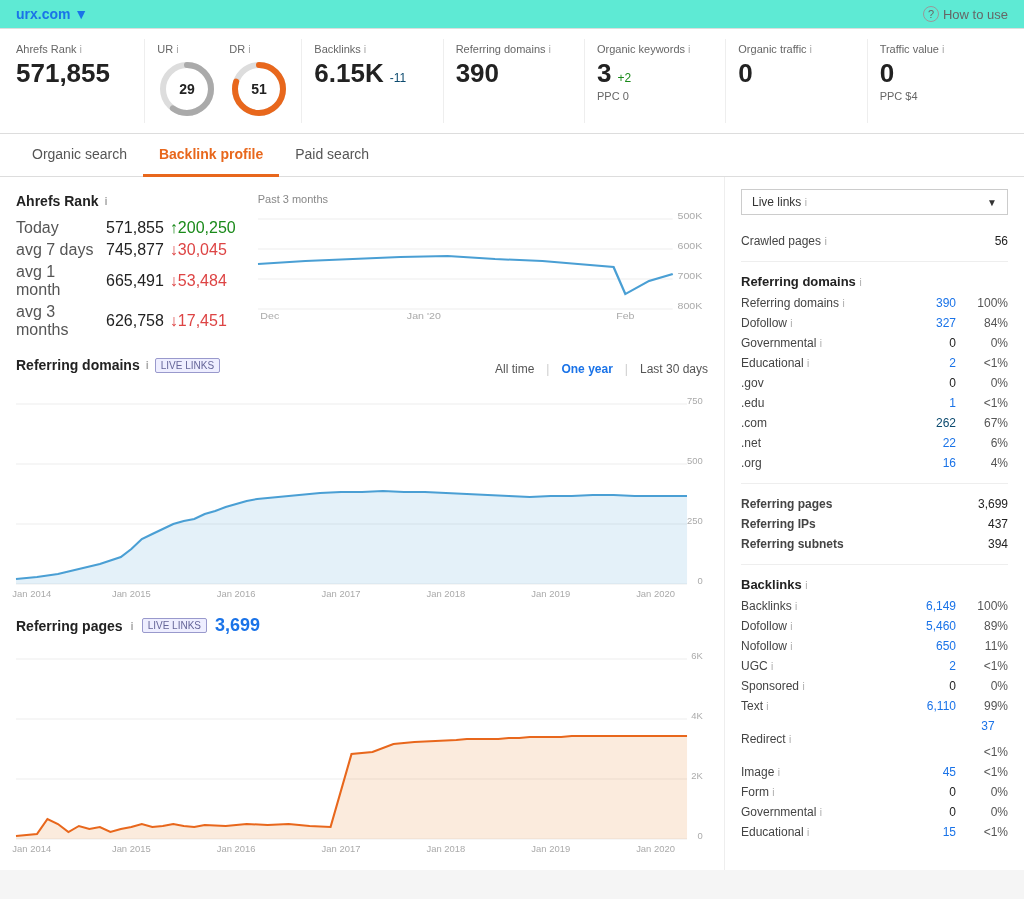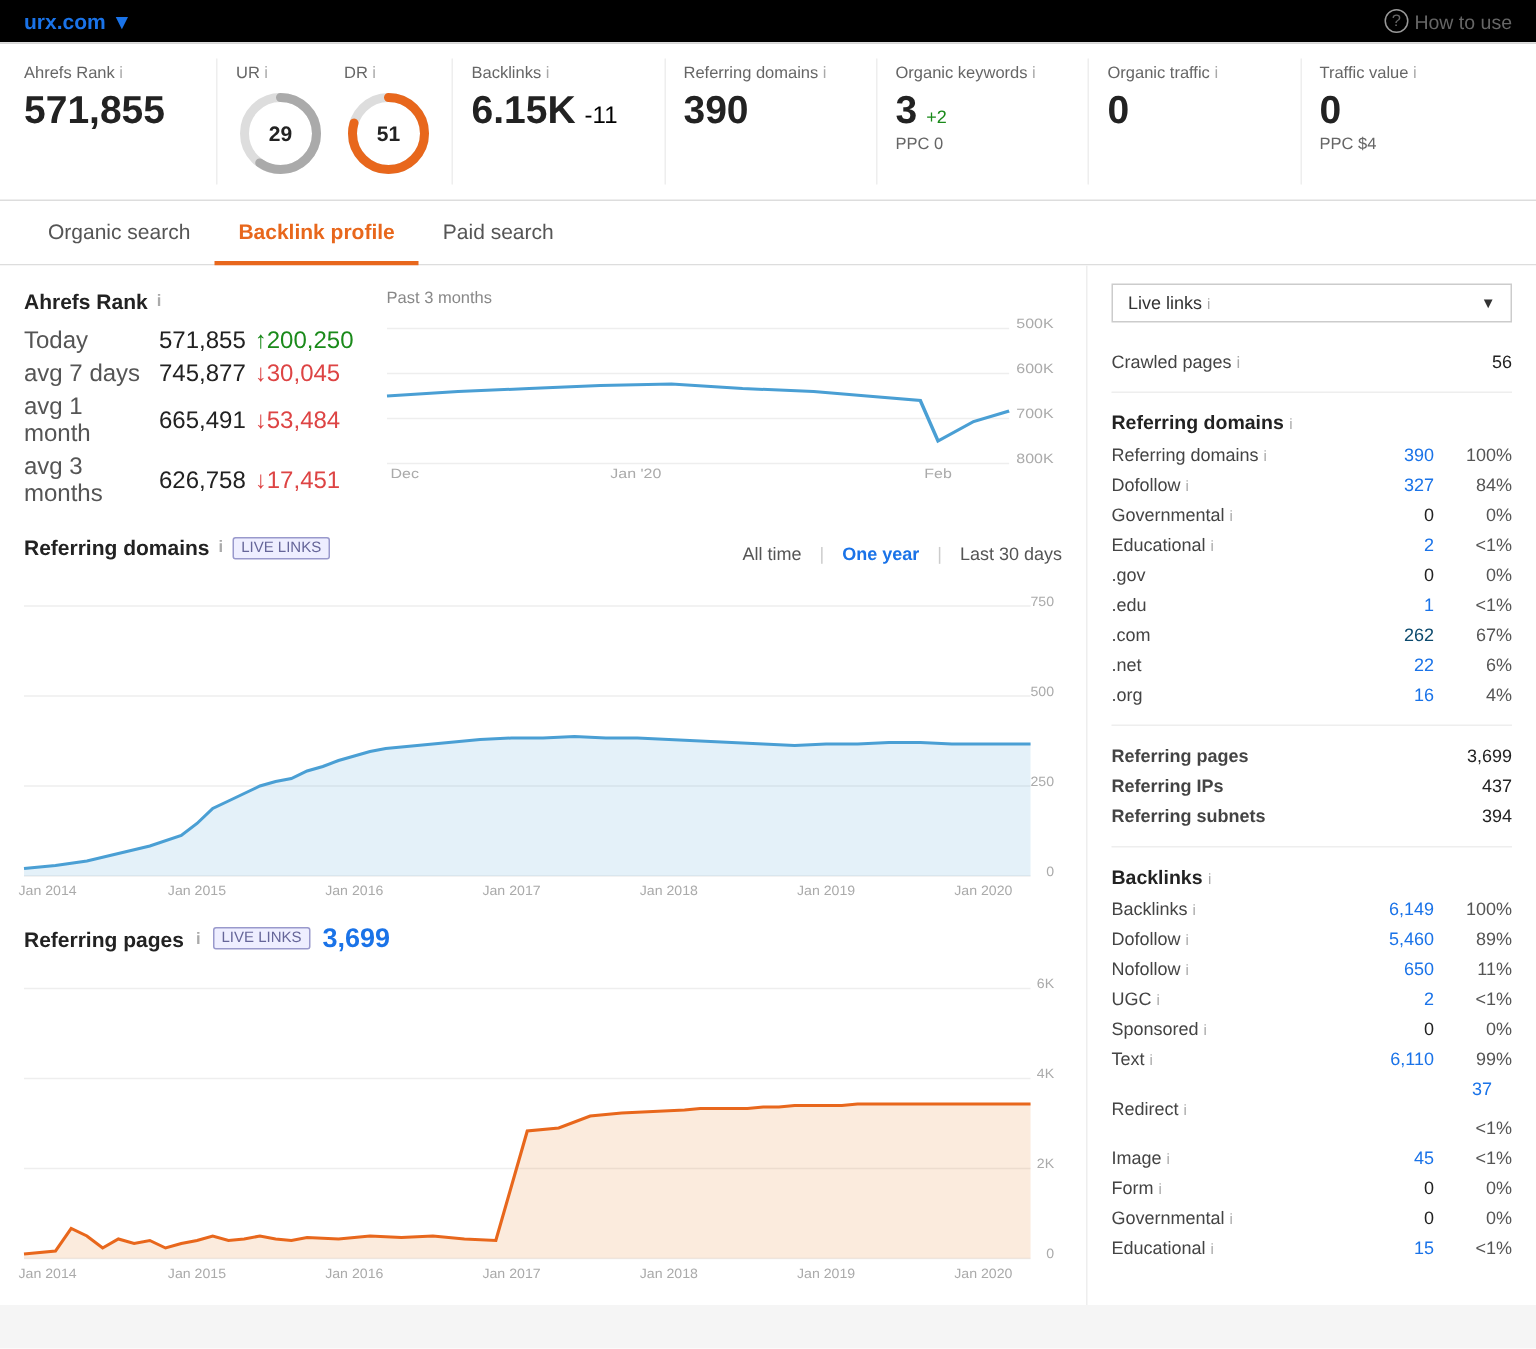--- a/index.html
+++ b/index.html
@@ -1,20 +1,20 @@
 <!DOCTYPE html>
 <html><head>
   <meta charset="utf-8">
   <style>
     * { box-sizing: border-box; margin: 0; padding: 0; }
     body { font-family: Arial, sans-serif; font-size: 13px; background: #f5f5f5; color: #333; }
 
     
     .top-bar {
-      background: #000000;
+      background: #5eead4;
       border-bottom: 1px solid #ddd;
       padding: 6px 16px;
       display: flex;
       justify-content: space-between;
       align-items: center;
     }
     .site-name {
       color: #1a73e8;
       font-size: 14px;
       font-weight: bold;
@@ -56,21 +56,21 @@
       font-size: 26px;
       font-weight: bold;
       color: #222;
       line-height: 1.1;
     }
     .metric-sub {
       font-size: 11px;
       color: #666;
       margin-top: 2px;
     }
-    .metric-change-neg { color: #000000; font-size: 16px; }
+    .metric-change-neg { color: #0c4a6e; font-size: 12px; }
     .metric-change-pos { color: #1a8a1a; font-size: 12px; }
 
     
     .ur-dr-container {
       display: flex;
       gap: 12px;
       align-items: center;
     }
     .circle-metric {
       text-align: center;

